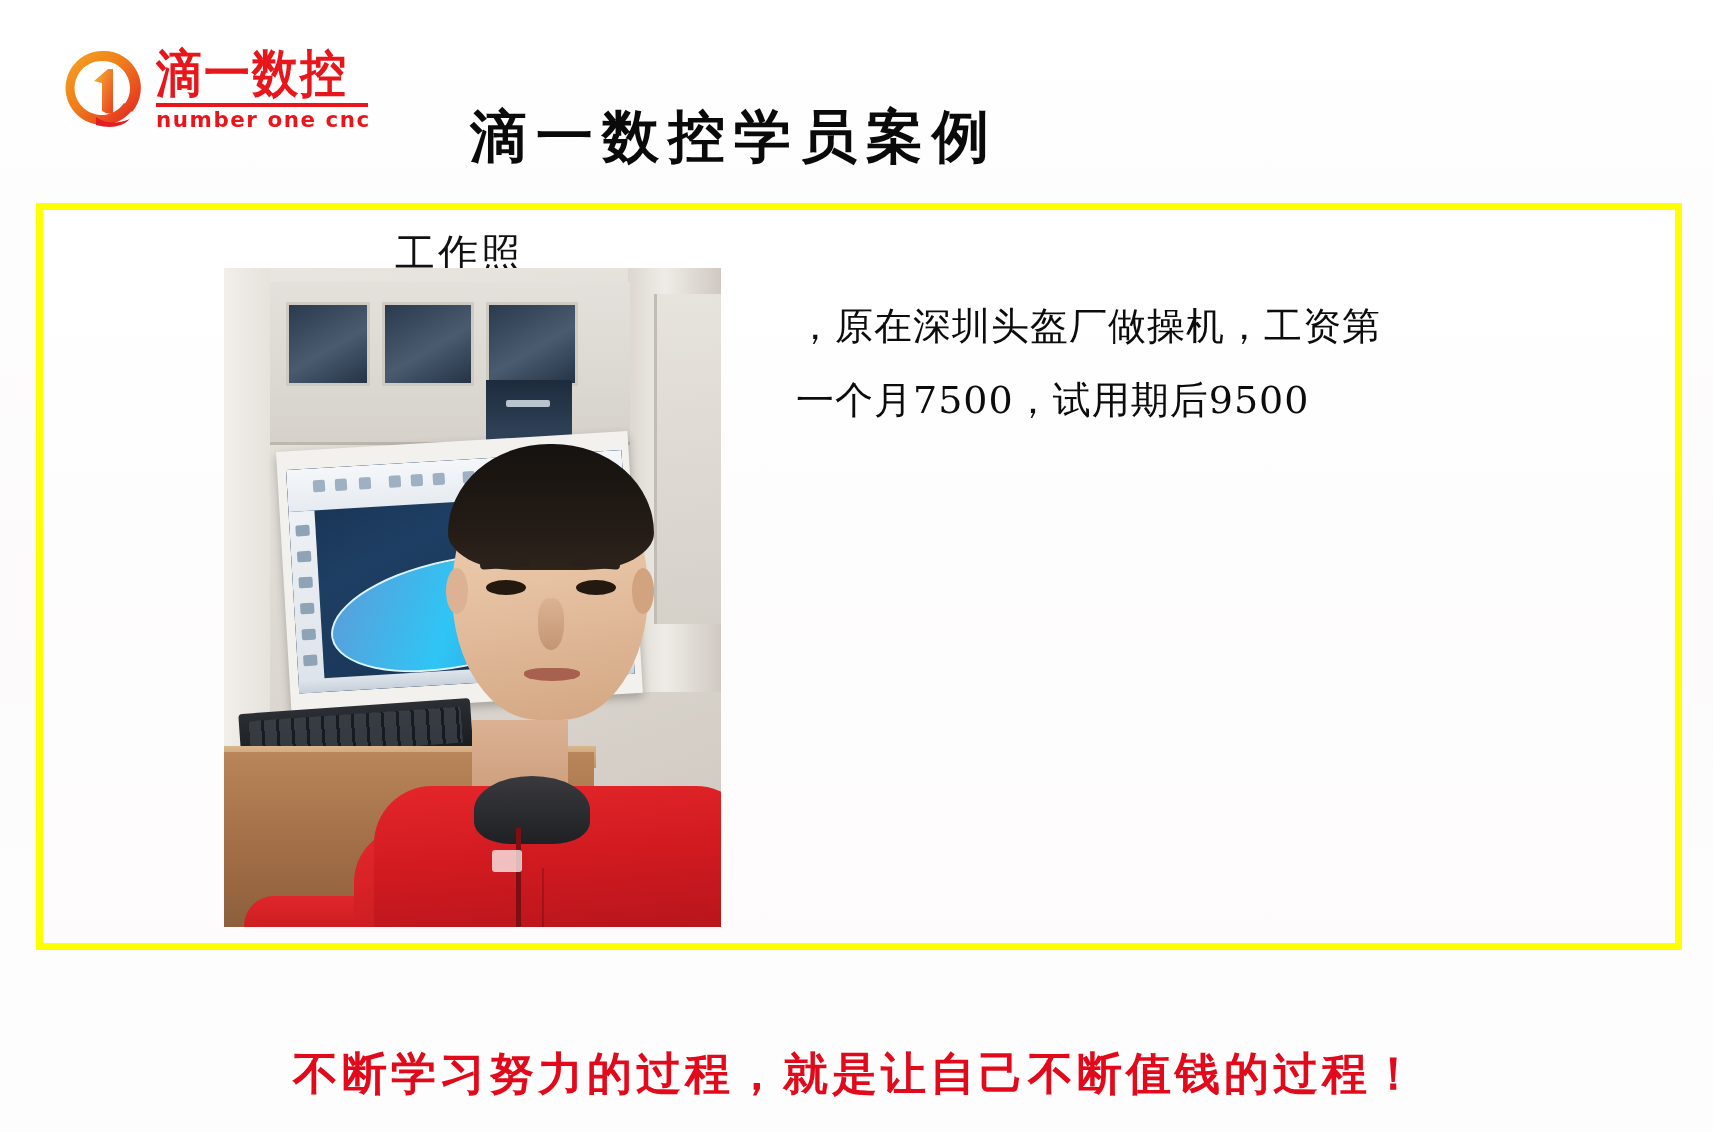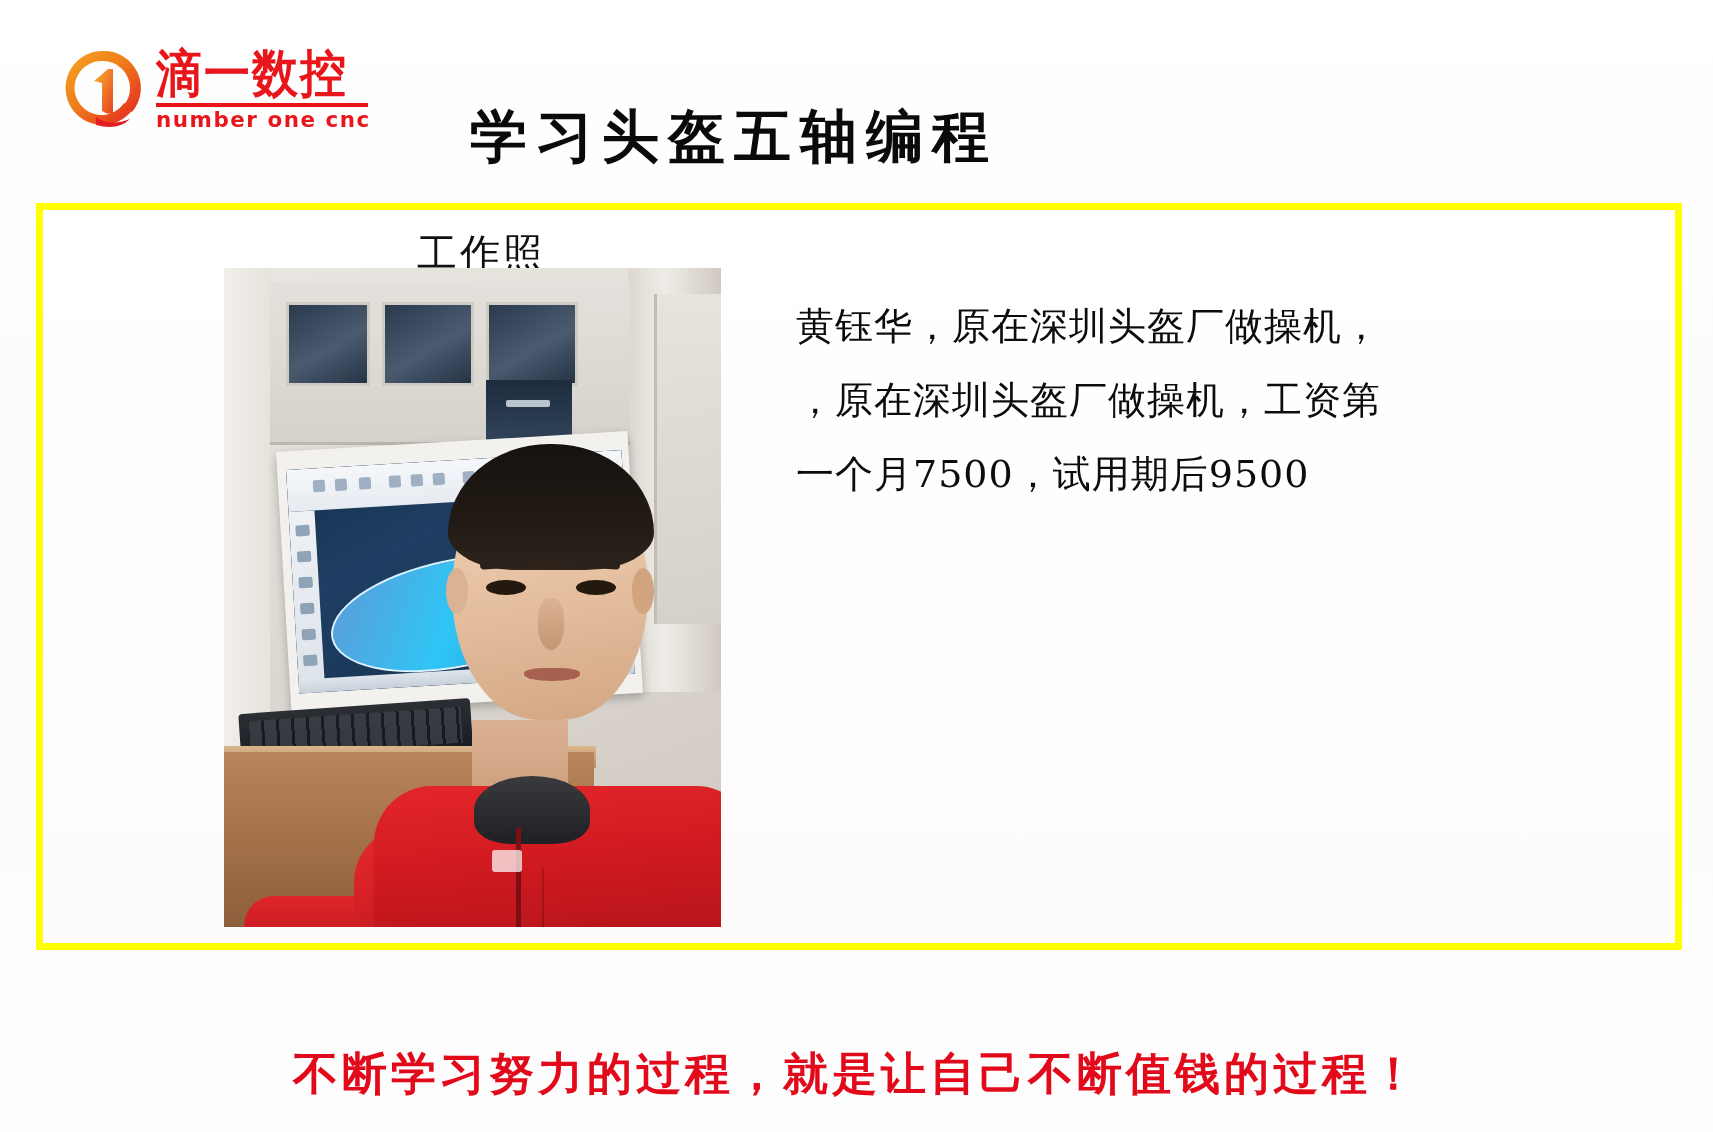--- a/index.html
+++ b/index.html
@@ -74,21 +74,21 @@
   
   .frame{
     position:absolute;left:36px;top:203px;
     width:1646px;height:747px;
     border:7px solid #ffff00;
     box-sizing:border-box;
     background:linear-gradient(180deg,#ffffff 0%,#fdfbfc 100%);
   }
 
   .photo-caption{
-    position:absolute;left:417px;top:231px;
+    position:absolute;left:395px;top:231px;
     font-family:"DejaVu Serif", serif;
     font-weight:500;
     font-size:40px;
     line-height:44px;
     color:#111;
     letter-spacing:3px;
     white-space:nowrap;
   }
 
   
@@ -363,21 +363,21 @@
         <path d="M48 24 l-14 12 l8 2 l0 28 q6 4 11 2 l0 -44 z" fill="url(#gOne)"></path>
       </svg>
     </div>
     <div class="logo-word">
       <div class="logo-cn">滴一数控</div>
       <div class="logo-rule"></div>
       <div class="logo-en">number one cnc</div>
     </div>
   </div>
 
-  <div class="deck-title">学习头盔五轴编程</div>
+  <div class="deck-title">滴一数控学员案例</div>
 
   <div class="frame"></div>
 
   <div class="photo-caption">工作照</div>
 
   <div class="photo">
     <div class="ph-wall"></div>
     <div class="ph-wall-left"></div>
     <div class="ph-pillar"></div>
     <div class="ph-door"></div>
@@ -439,20 +439,19 @@
     <div class="ph-hair"></div>
     <div class="ph-brow-l"></div>
     <div class="ph-brow-r"></div>
     <div class="ph-eye-l"></div>
     <div class="ph-eye-r"></div>
     <div class="ph-nose"></div>
     <div class="ph-mouth"></div>
   </div>
 
   <div class="story">
-    <p>黄钰华，原在深圳头盔厂做操机，</p>
     <p>，原在深圳头盔厂做操机，工资第</p>
     <p>一个月7500，试用期后9500</p>
   </div>
 
   <div class="slogan">不断学习努力的过程，就是让自己不断值钱的过程！</div>
 
 </div>
 
 </body></html>

